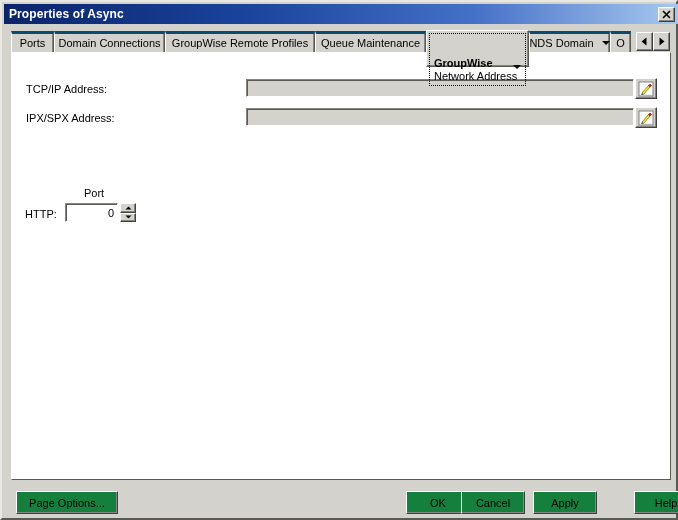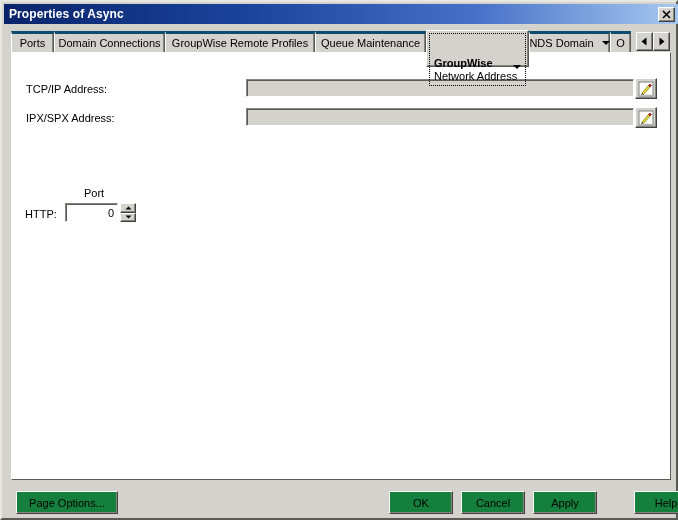--- a/index.html
+++ b/index.html
@@ -276,21 +276,21 @@
     display: flex;
     align-items: center;
     justify-content: center;
     font-family: "Liberation Sans", sans-serif;
     font-size: 11px;
     color: #000000;
     white-space: nowrap;
     cursor: default;
   }
   #btn-page-options { left: 14px; top: 489px; width: 102px; }
-  #btn-ok     { left: 387px; top: 489px; width: 64px; }
+  #btn-ok     { left: 404px; top: 489px; width: 64px; }
   #btn-cancel { left: 459px; top: 489px; width: 64px; }
   #btn-apply  { left: 531px; top: 489px; width: 64px; }
   #btn-help   { left: 603px; top: 489px; width: 64px; margin-left: 29px; }
 </style>
 </head>
 <body>
 
 <div id="window">
 
   <div id="titlebar">

